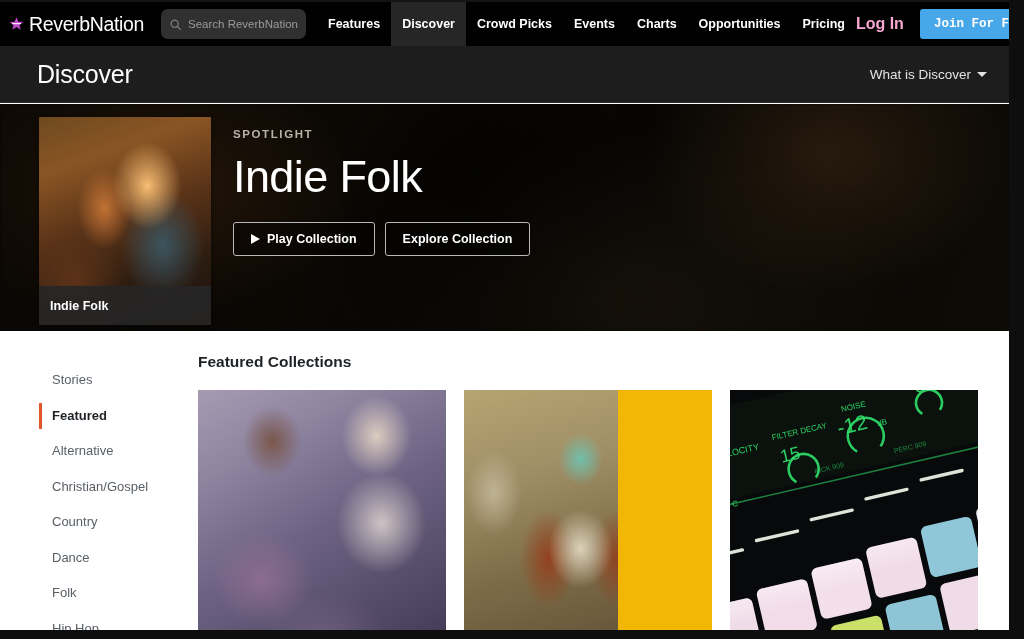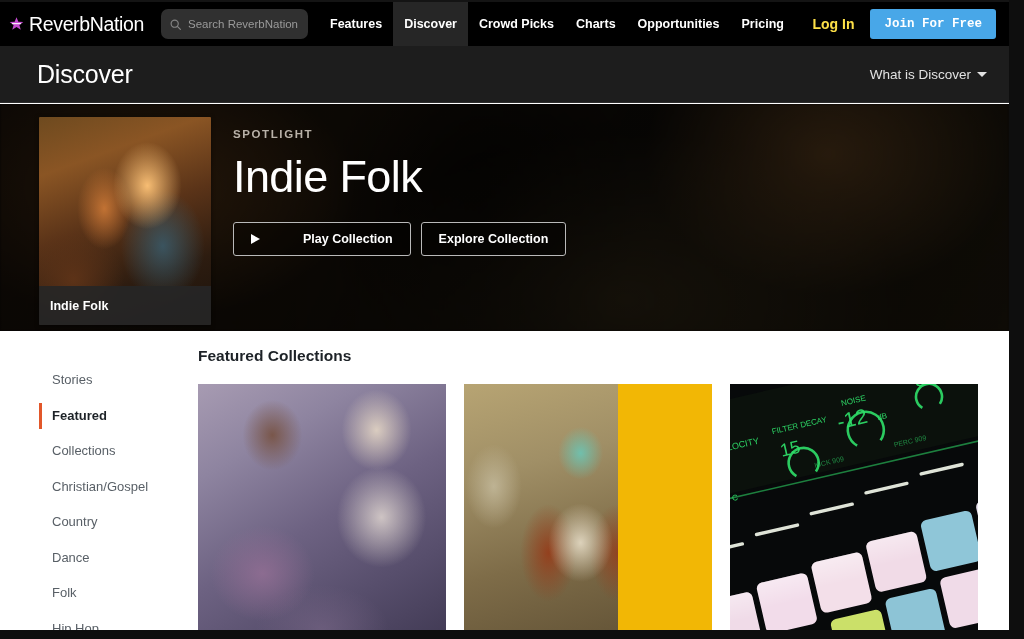--- a/index.html
+++ b/index.html
@@ -104,22 +104,22 @@
   }
   .nav-link.active { background: #262626; }
 
   .nav-right {
     margin-left: auto;
     display: flex;
     align-items: center;
     padding-right: 13px;
   }
   .login-link {
-    color: #fde047;
-    font-size: 14px;
+    color: #f9a8d4;
+    font-size: 16px;
     font-weight: bold;
     margin-right: 16px;
     cursor: pointer;
     white-space: nowrap;
   }
   .join-btn {
     background: #48a7e8;
     color: #ffffff;
     font-size: 12.5px;
     font-weight: bold;
@@ -274,21 +274,20 @@
     border-radius: 3px;
     color: #ffffff;
     font-family: "Liberation Sans", sans-serif;
     font-size: 12.5px;
     font-weight: bold;
     padding: 9px 17px;
     cursor: pointer;
     display: flex;
     align-items: center;
     white-space: nowrap;
-    gap: 36px;
   }
   .play-tri {
     display: inline-block;
     width: 0; height: 0;
     border-top: 5.5px solid transparent;
     border-bottom: 5.5px solid transparent;
     border-left: 9px solid #ffffff;
     margin-right: 7px;
   }
 
@@ -328,21 +327,21 @@
     width: 3px; height: 26px;
     background: #e2572a;
   }
 
   .main-col {
     position: absolute;
     left: 198px; top: 0;
     width: 800px;
   }
   .main-heading {
-    margin-top: 16px;
+    margin-top: 22px;
     color: #1d2227;
     font-size: 15.5px;
     font-weight: bold;
   }
 
   .card-grid {
     margin-top: 19px;
     display: flex;
     gap: 18px;
   }
@@ -413,20 +412,21 @@
         <circle cx="10.5" cy="10.5" r="6.6" fill="none" stroke="#b5b5b5" stroke-width="2.2"></circle>
         <path d="M15.4 15.4 L21 21" stroke="#b5b5b5" stroke-width="2.4" stroke-linecap="round"></path>
       </svg>
       <input class="search-input" type="text" placeholder="Search ReverbNation" style="">
     </div>
 
     <div class="nav-links">
       <a class="nav-link">Features</a>
       <a class="nav-link active">Discover</a>
       <a class="nav-link">Crowd Picks</a>
+      <a class="nav-link">Events</a>
       <a class="nav-link">Charts</a>
       <a class="nav-link">Opportunities</a>
       <a class="nav-link">Pricing</a>
     </div>
 
     <div class="nav-right">
       <span class="login-link">Log In</span>
       <button class="join-btn">Join For Free</button>
     </div>
   </div>
@@ -461,21 +461,21 @@
         <button class="hero-btn">Explore Collection</button>
       </div>
     </div>
   </div>
 
   <div class="content">
 
     <div class="sidebar">
       <div class="side-item">Stories</div>
       <div class="side-item active">Featured</div>
-      <div class="side-item">Collections</div>
+      <div class="side-item">Alternative</div>
       <div class="side-item">Christian/Gospel</div>
       <div class="side-item">Country</div>
       <div class="side-item">Dance</div>
       <div class="side-item">Folk</div>
       <div class="side-item">Hip Hop</div>
     </div>
 
     <div class="main-col">
       <div class="main-heading">Featured Collections</div>
 

